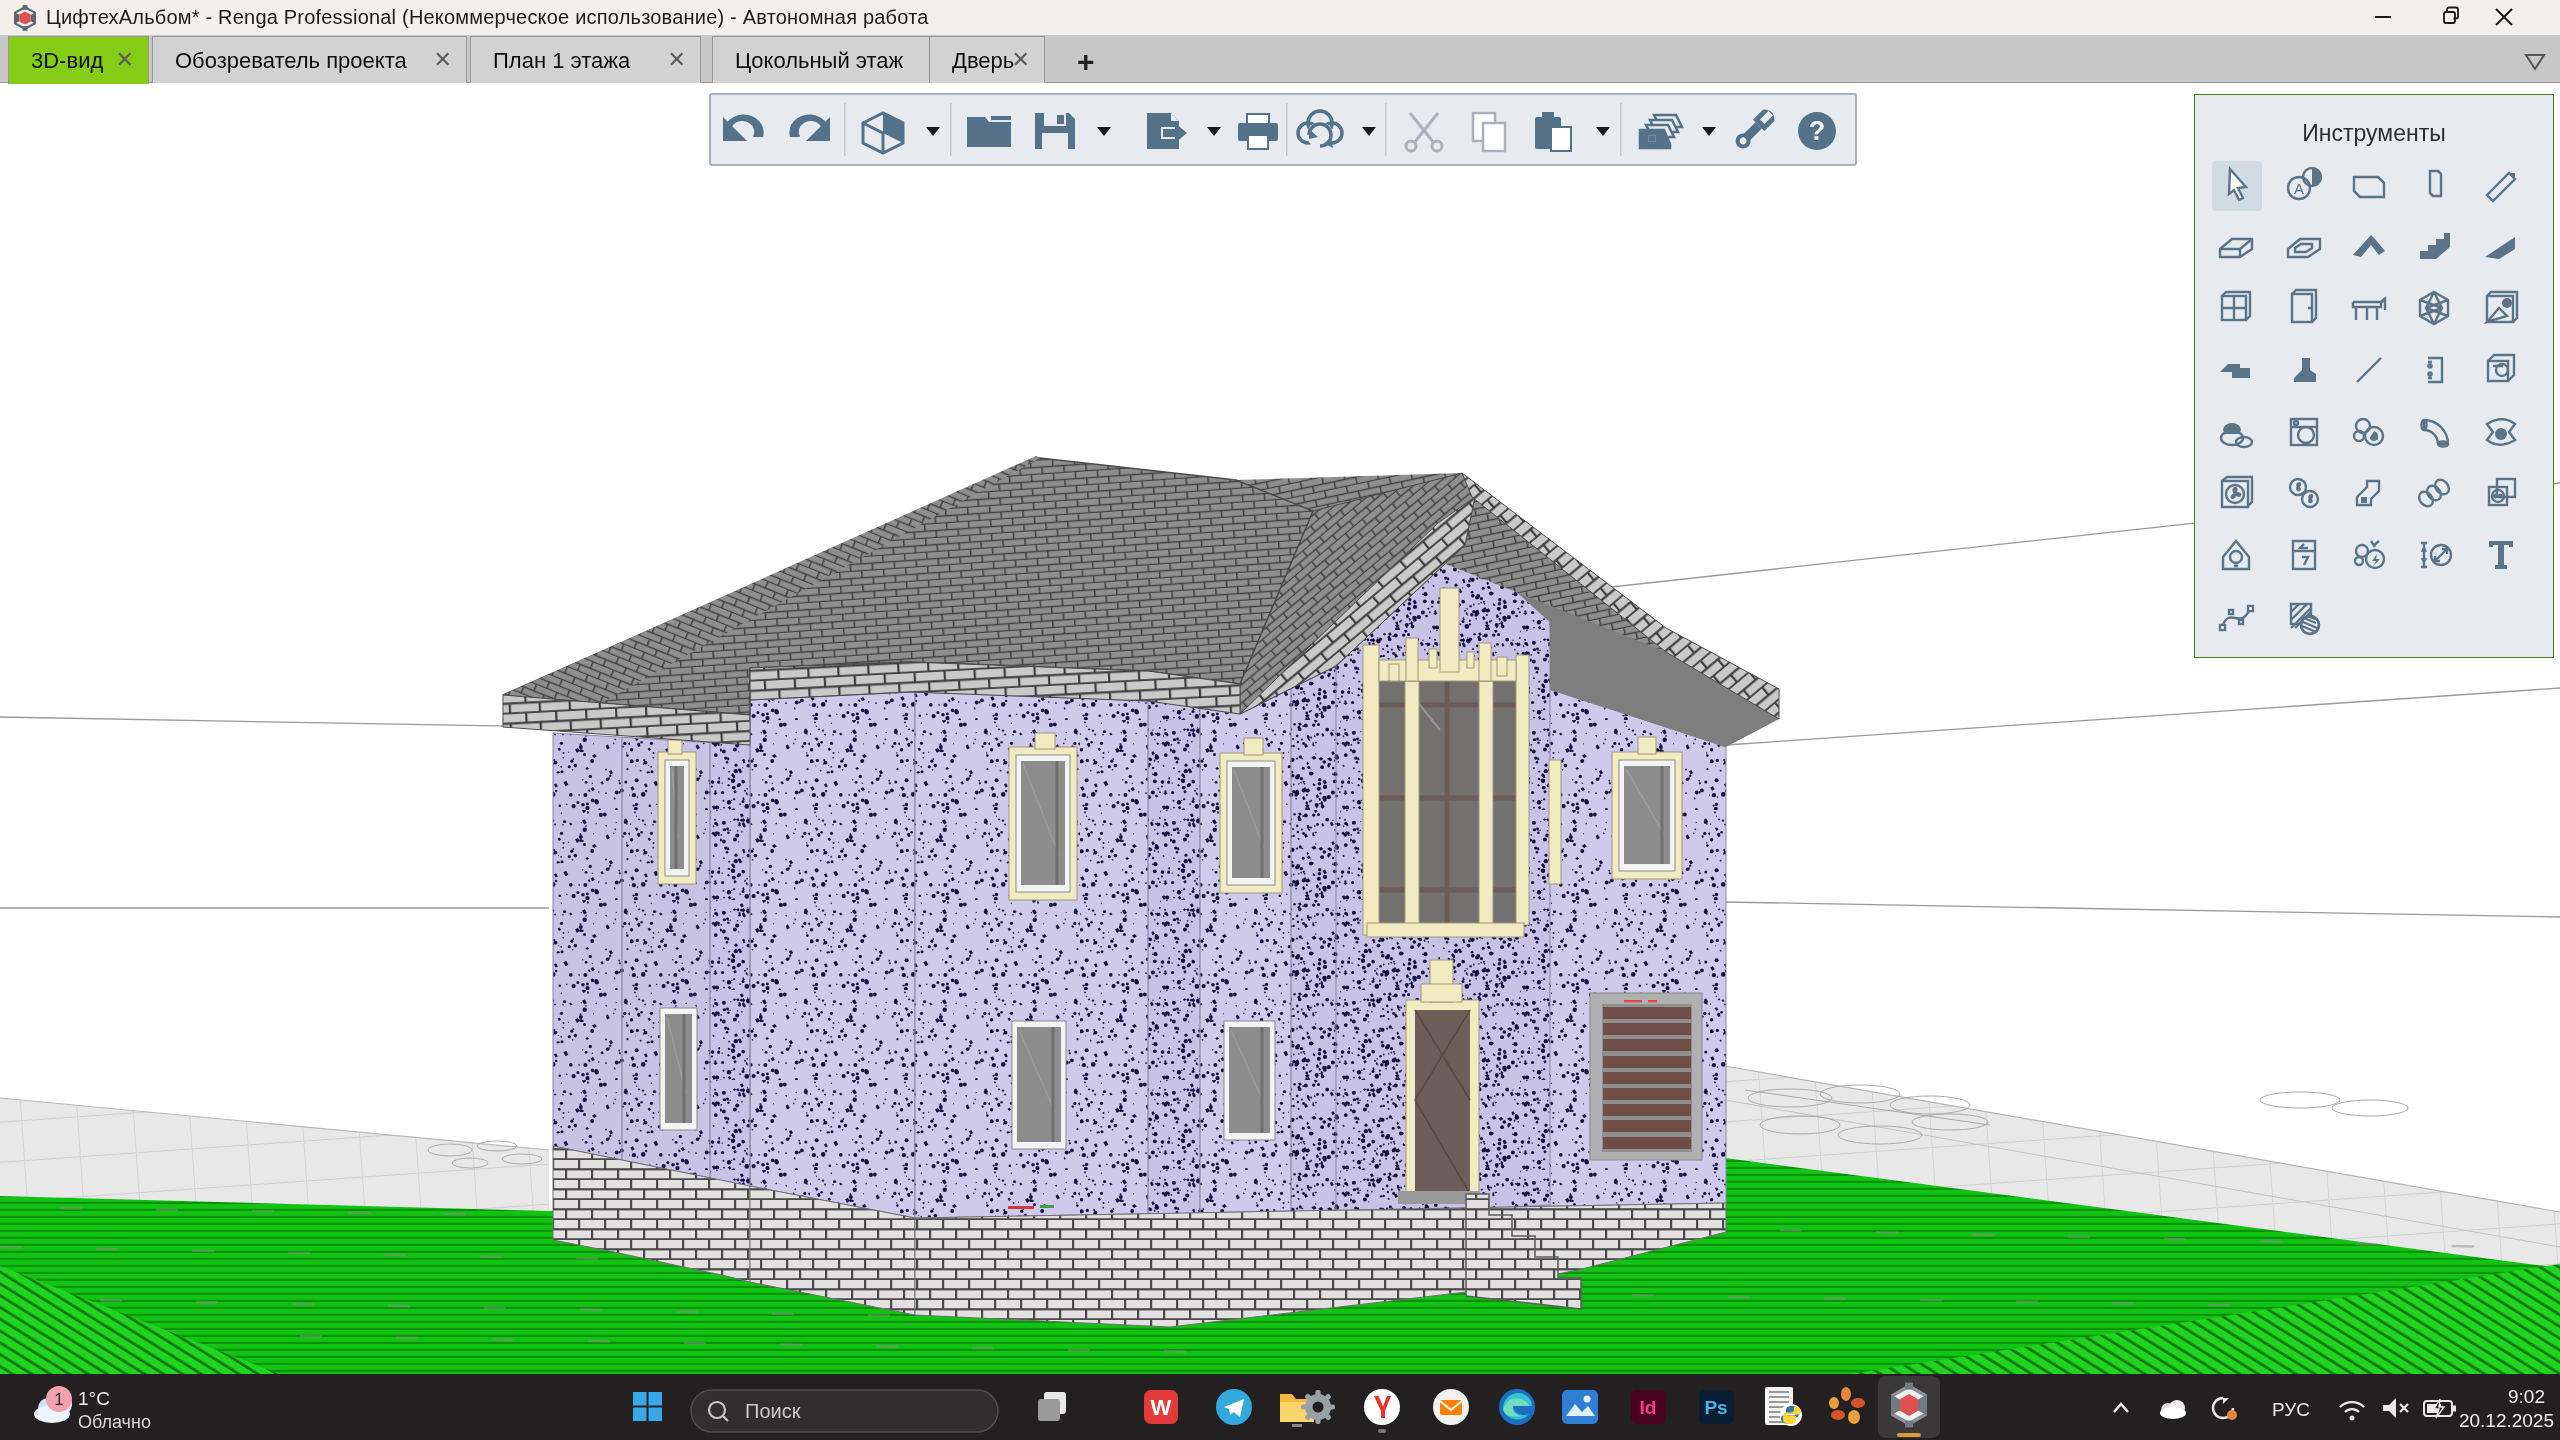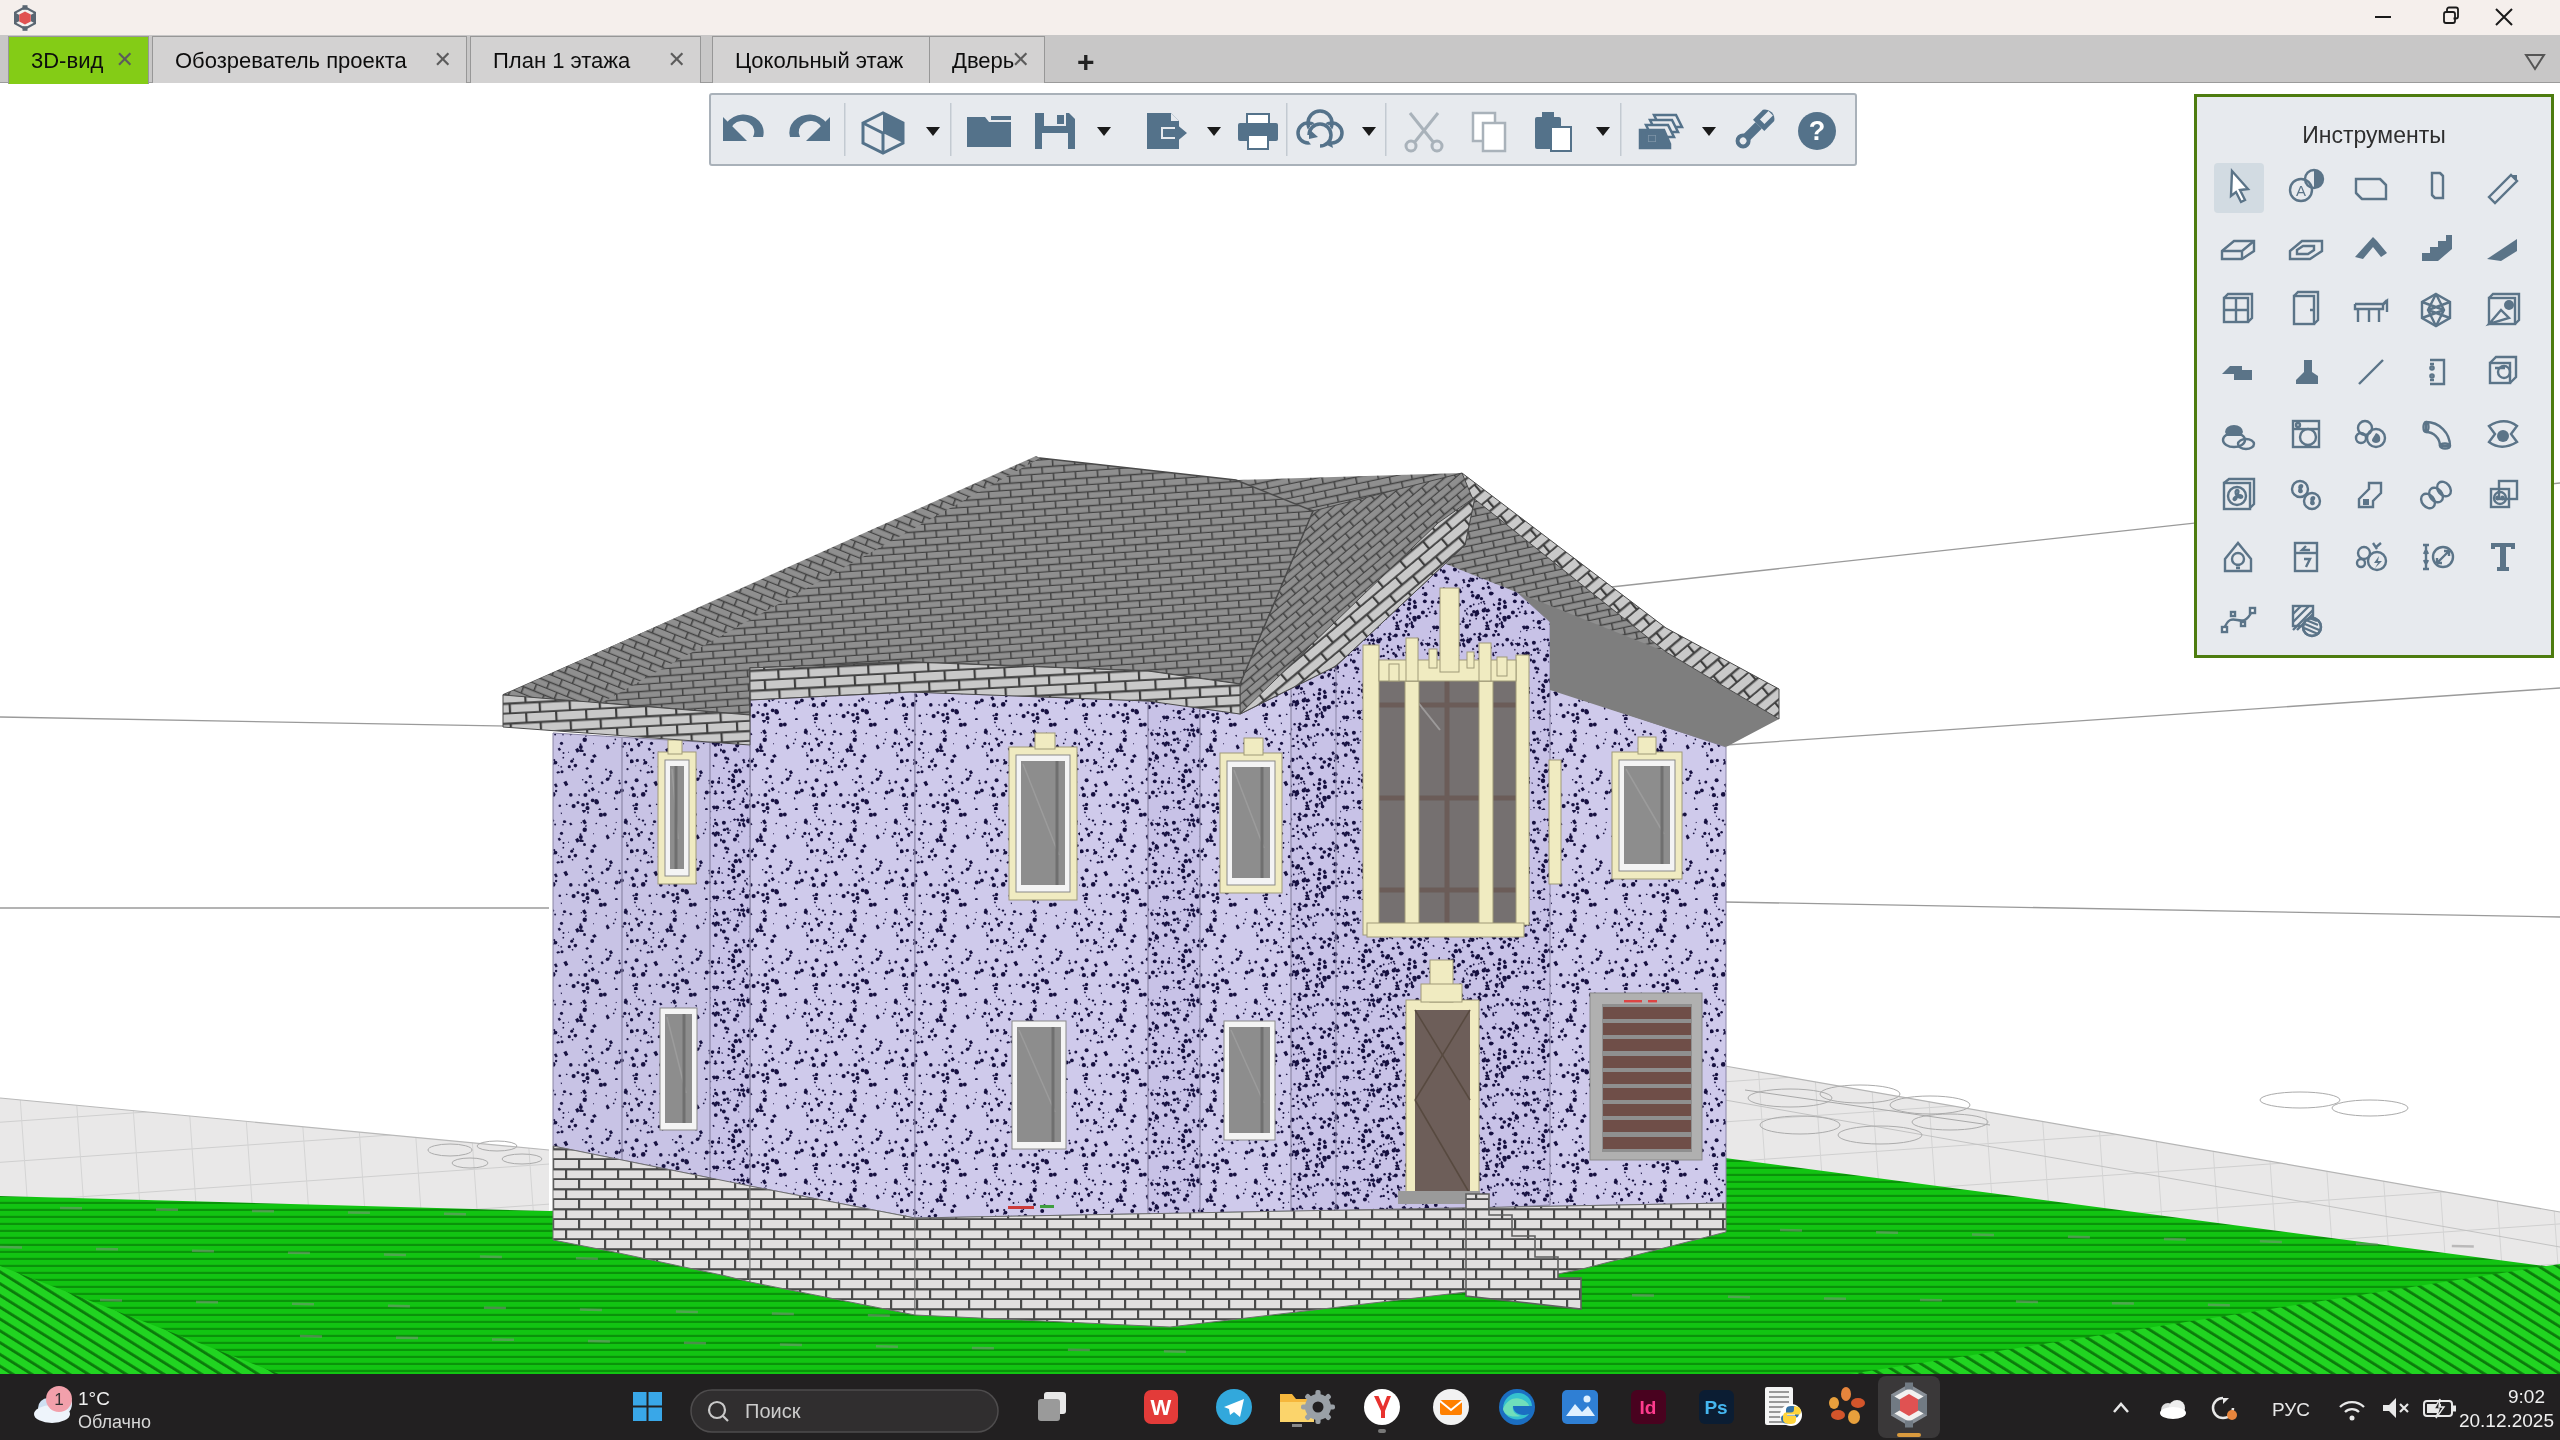--- a/index.html
+++ b/index.html
@@ -4,21 +4,21 @@
 html,body{width:2560px;height:1440px;overflow:hidden;font-family:"Liberation Sans",sans-serif;background:#fff}
 #titlebar{position:absolute;left:0;top:0;width:2560px;height:35px;background:#f5efec;color:#1b1b1b;font-size:20px}
 #titlebar .ttl{position:absolute;left:46px;top:6px;letter-spacing:0.2px}
 #tabbar{position:absolute;left:0;top:35px;width:2560px;height:48px;background:#c8c7c7;border-bottom:1px solid #9b9b9b}
 .tab{position:absolute;top:1px;height:47px;background:#d3d2d2;border:1px solid #979797;border-bottom:none;color:#0d0d0d;font-size:22px}
 .tab.active{background:#84cc16;height:48px;z-index:3}
 .tab .lbl{position:absolute;left:22px;top:11px;white-space:nowrap}
 .tab .x{position:absolute;right:14px;top:10px;color:#5c5c5c;font-size:22px}
 #viewport{position:absolute;left:0;top:83px;width:2560px;height:1291px;background:#fff}
 #toolbar{position:absolute;left:709px;top:93px;width:1148px;height:73px;background:#e7eaee;border:2px solid #a9b1b9;border-radius:3px;z-index:10}
-#toolspanel{position:absolute;left:2194px;top:94px;width:360px;height:564px;background:#e7eaee;border:3px solid #4d7c0f;z-index:10}
+#toolspanel{position:absolute;left:2194px;top:94px;width:360px;height:564px;background:#e7eaee;border:1px solid #4d7c0f;z-index:10}
 #toolspanel .hdr{text-align:center;font-size:23px;color:#2e2e2e;margin-top:25px}
 #taskbar{position:absolute;left:0;top:1374px;width:2560px;height:66px;background:#222021;z-index:20;color:#e8e8e8}
 svg{display:block}
 </style></head><body>
 <div id="viewport"></div>
 <svg style="position:absolute;left:0;top:0;z-index:1" width="2560" height="1440" viewBox="0 0 2560 1440">
     <defs>
       <pattern id="spk" width="90" height="90" patternUnits="userSpaceOnUse">
         <rect width="90" height="90" fill="#cfcaeb"></rect>
         <path d="M29.1 13.6 l1.8 -1.2 l1.6 2.0 l-2.1 1.2 z" fill="#161040"></path>
@@ -603,20 +603,21 @@
 <div id="titlebar">
     <svg style="position:absolute;left:12px;top:5px" width="26" height="26" viewBox="0 0 26 26">
 <polygon points="13,1 24,7 24,19 13,25 2,19 2,7" fill="#5a6672"></polygon>
 <polygon points="13,3.4 21.8,8.2 21.8,17.8 13,22.6 4.2,17.8 4.2,8.2" fill="#f2f1f0"></polygon>
 <polygon points="13,6.5 18.8,9.6 18.8,16.4 13,19.5 7.2,16.4 7.2,9.6" fill="#e05252"></polygon>
 <polygon points="2,7 7,9.8 7,16.2 2,19" fill="#5a6672"></polygon>
 <polygon points="24,7 19,9.8 19,16.2 24,19" fill="#5a6672"></polygon>
 <rect x="10.5" y="0.2" width="5" height="4.6" fill="#5a6672"></rect>
 <rect x="10.5" y="21.2" width="5" height="4.6" fill="#5a6672"></rect>
 </svg>
+    <div class="ttl">ЦифтехАльбом* - Renga Professional (Некоммерческое использование) - Автономная работа</div>
     <svg style="position:absolute;left:2360px;top:0" width="200" height="35" viewBox="0 0 200 35">
       <line x1="15" y1="17" x2="31" y2="17" stroke="#1a1a1a" stroke-width="2"></line>
       <rect x="84" y="12" width="11" height="11" fill="none" stroke="#1a1a1a" stroke-width="1.8" rx="2"></rect>
       <path d="M87 12 v-2.5 a2 2 0 0 1 2-2 h7 a2 2 0 0 1 2 2 v7 a2 2 0 0 1 -2 2 h-2.5" fill="none" stroke="#1a1a1a" stroke-width="1.8"></path>
       <path d="M136 9 L152 25 M152 9 L136 25" stroke="#1a1a1a" stroke-width="2"></path>
     </svg>
   </div>
 <div id="tabbar">
     <div class="tab active" style="left:8px;width:141px">
       <span class="lbl">3D-вид</span>

